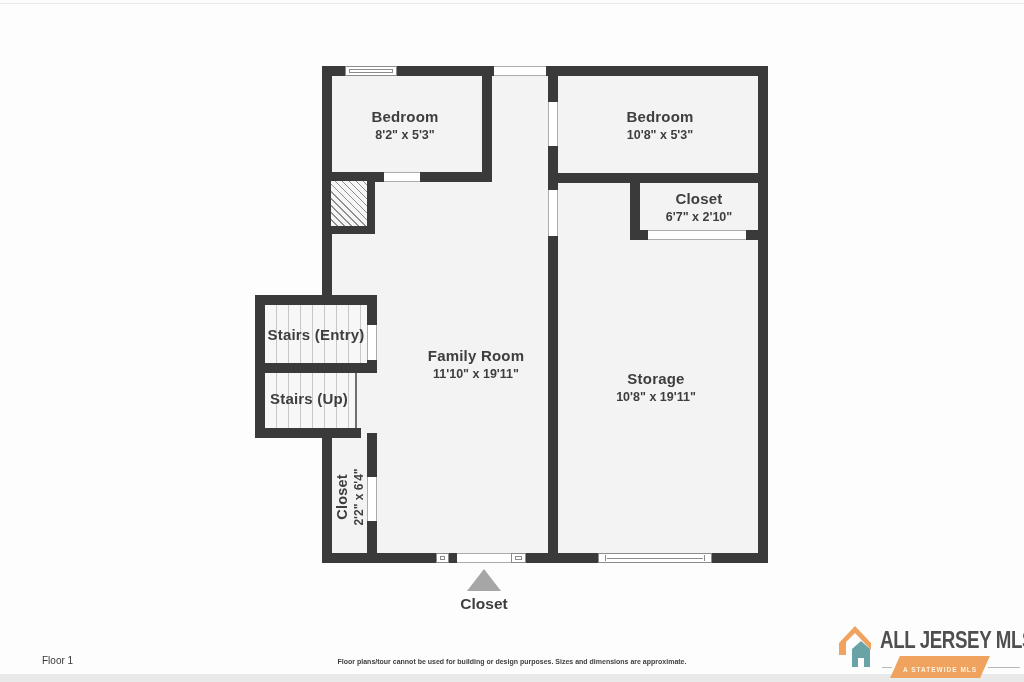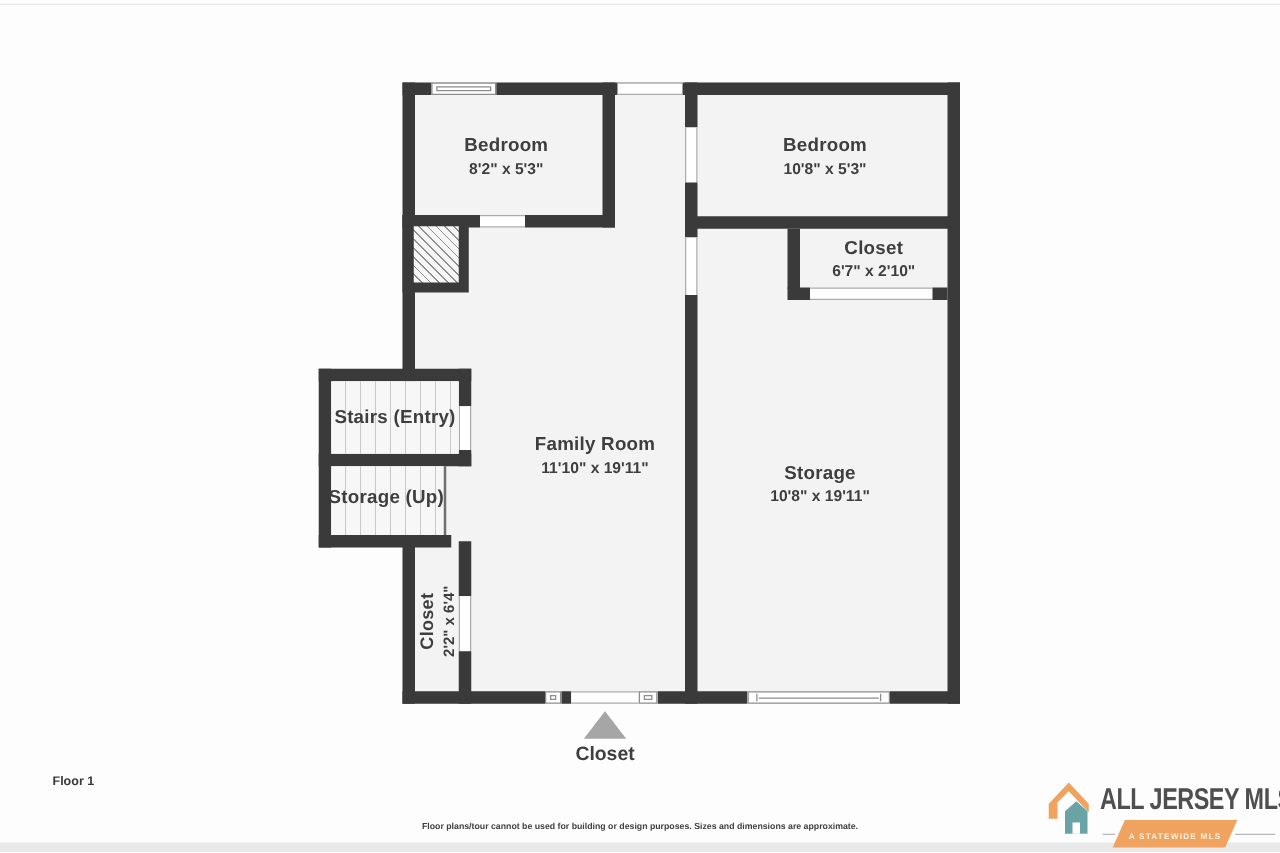--- a/index.html
+++ b/index.html
@@ -37,21 +37,21 @@
   .rotated .rname{font-size:14.5px;}
   .rotated .rdims{font-size:12px;margin-top:2px;}
   
   .entry-arrow{position:absolute;left:467px;top:569px;width:0;height:0;
     border-left:17px solid transparent;border-right:17px solid transparent;
     border-bottom:22px solid var(--entry_arrow,#a6a6a6);}
   .entry-label{position:absolute;left:484px;top:604px;transform:translate(-50%,-50%);
     font-size:15.5px;font-weight:700;color:var(--text,#3e3e3e);}
   
   .footer-strip{position:absolute;left:0;top:674px;width:1024px;height:8px;background:#e9e9e9;}
-  .floor-label{position:absolute;left:18px;top:620px;font-size:10px;font-weight:700;color:#383838;padding-left:24px;}
+  .floor-label{position:absolute;left:18px;top:655px;font-size:10px;font-weight:400;color:#383838;padding-left:24px;}
   .disclaimer{position:absolute;left:512px;top:658px;transform:translateX(-50%);
     font-size:7px;font-weight:700;color:#404040;white-space:nowrap;}
   
   .logo{position:absolute;left:834px;top:620px;width:186px;height:56px;}
   .logo svg{position:absolute;left:2px;top:2px;}
   .logo-roof{fill:var(--logo_orange,#efa35f);}
   .logo-house{fill:var(--logo_teal,#6aa3a6);}
   .logo-text{position:absolute;left:46px;top:6px;font-size:24px;font-weight:700;
     color:var(--logo_text_color,#4f4f4f);transform:scaleX(.78);transform-origin:0 0;
     white-space:nowrap;letter-spacing:-.5px;}
@@ -149,21 +149,21 @@
     <div class="rdims">11'10" x 19'11"</div>
   </div>
   <div class="room-label" style="left:656px;top:387px">
     <div class="rname">Storage</div>
     <div class="rdims">10'8" x 19'11"</div>
   </div>
   <div class="room-label" style="left:316px;top:334px">
     <div class="rname">Stairs (Entry)</div>
   </div>
   <div class="room-label" style="left:309px;top:398px">
-    <div class="rname">Storage (Up)</div>
+    <div class="rname">Stairs (Up)</div>
   </div>
   <div class="room-label rotated" style="left:350px;top:497px">
     <div class="rname">Closet</div>
     <div class="rdims">2'2" x 6'4"</div>
   </div>
 
   <div class="entry-arrow"></div>
   <div class="entry-label">Closet</div>
 
   <div class="footer-strip"></div>

